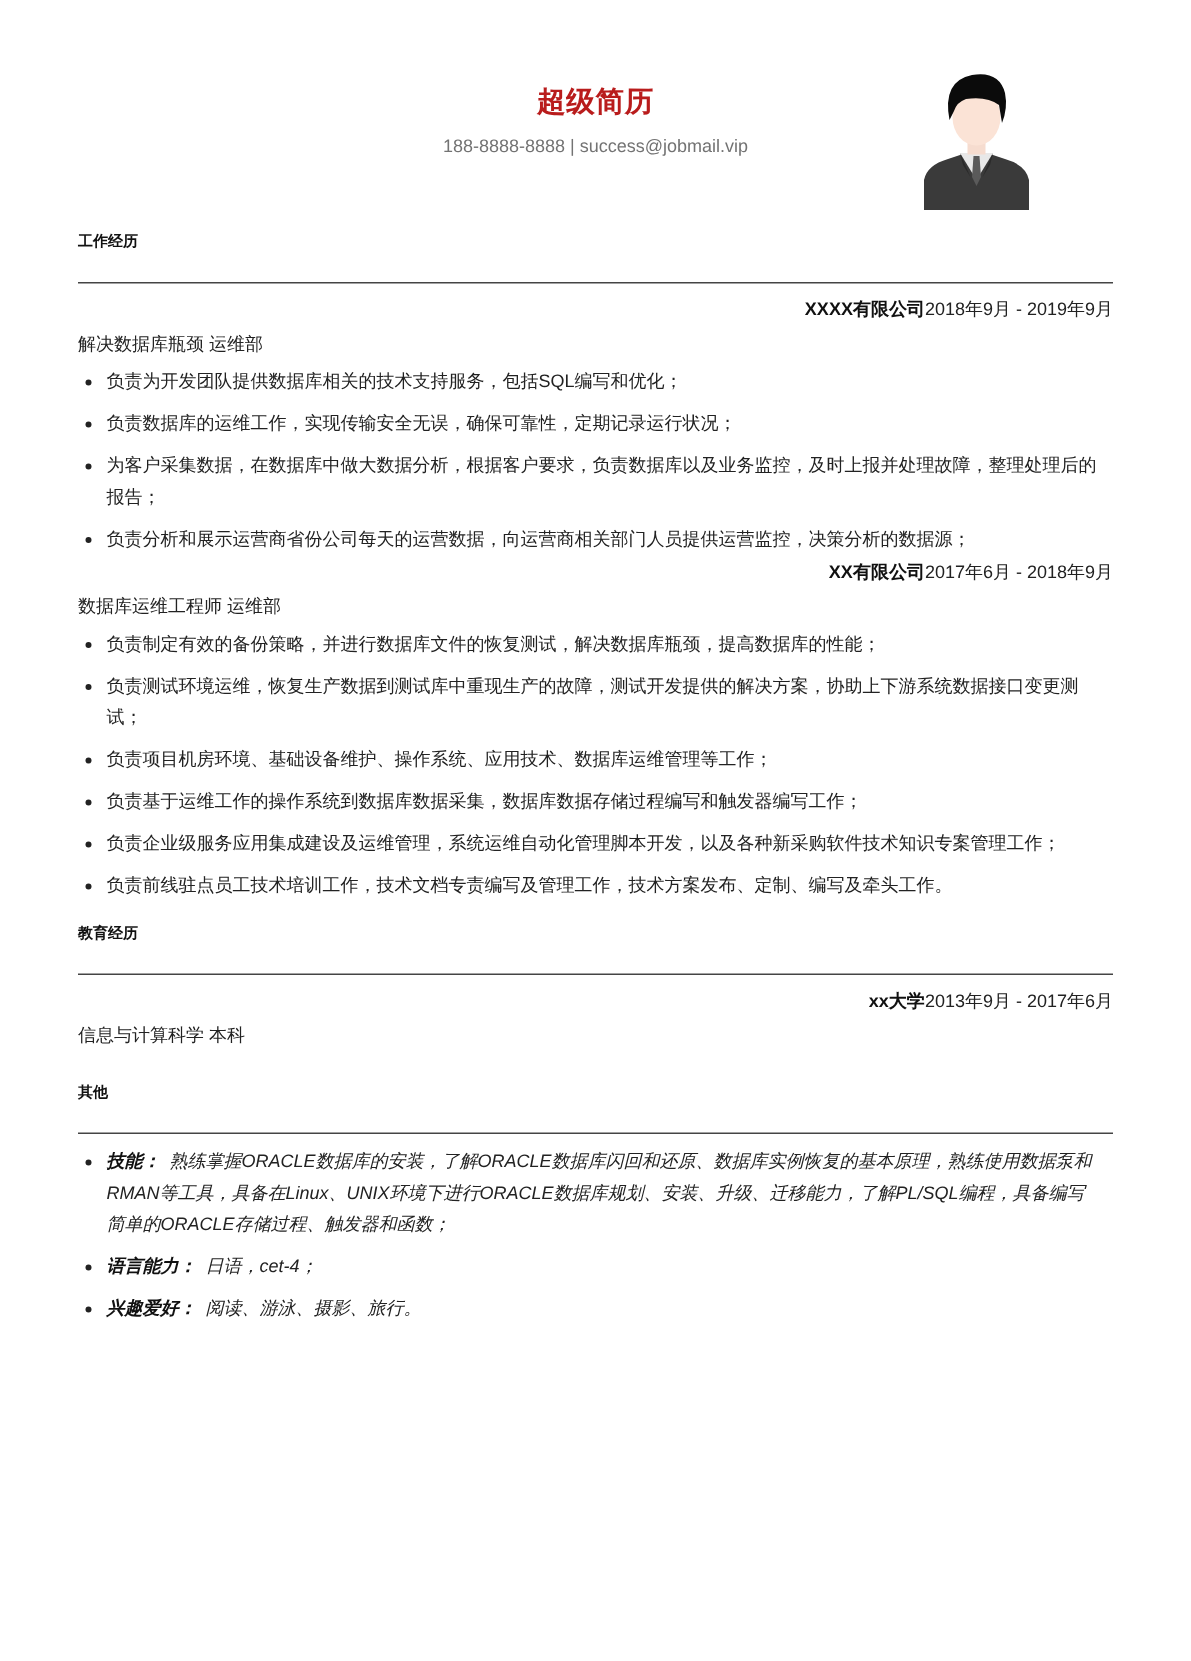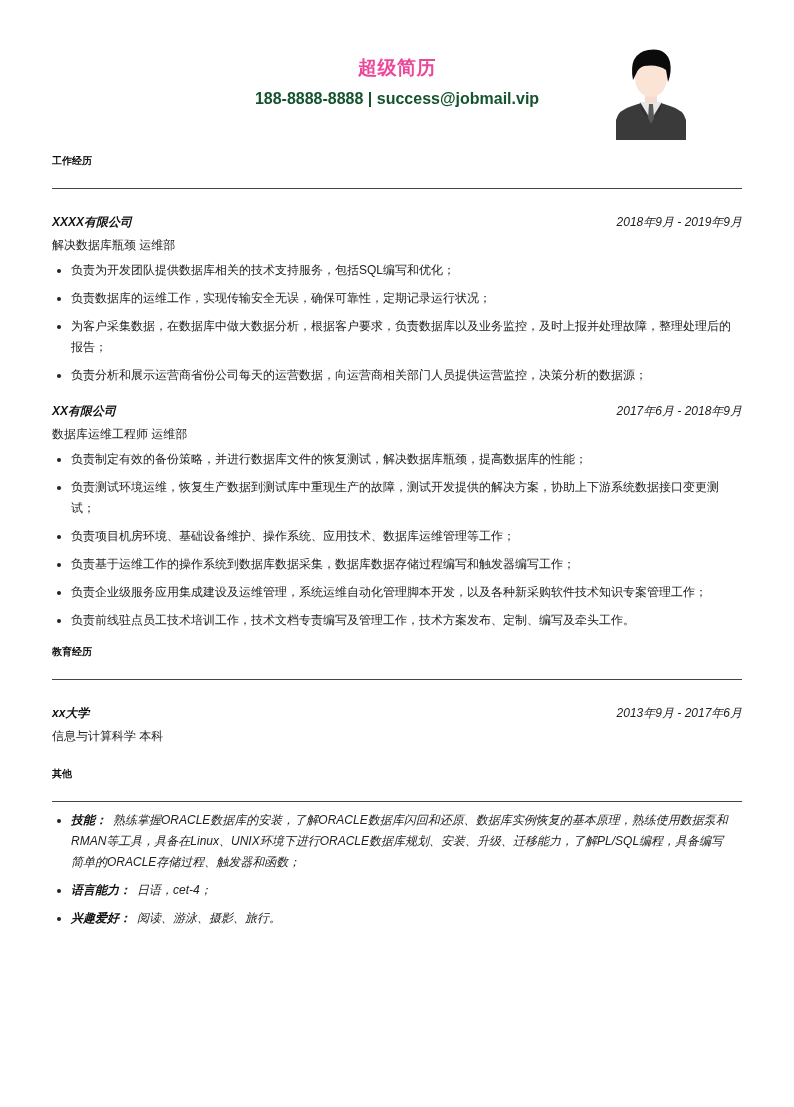--- a/index.html
+++ b/index.html
@@ -8,39 +8,39 @@
       font-family: "Liberation Sans", "DejaVu Sans", sans-serif;
       color: #1f1f1f;
       font-size: 12px;
       position: relative;
       overflow: hidden;
     }
     .page { position: relative; width: 794px; height: 1107px; padding: 0 52px; }
     .header { position: relative; height: 140px; }
     .name {
       position: absolute; left: 0; right: 0; top: 55px;
-      text-align: center; font-size: 19px; font-weight: bold; color: #ec4899;
+      text-align: center; font-size: 19px; font-weight: bold; color: #b91c1c;
       letter-spacing: 0.5px;
     }
     .contact {
       position: absolute; left: 0; right: 0; top: 90px;
-      text-align: center; font-size: 16px; color: #14532d; font-weight: bold;
+      text-align: center; font-size: 12px; color: #737373;
     }
     .avatar {
       position: absolute; right: 54px; top: 40px; width: 74px; height: 100px;
     }
     .section { margin-top: 0; }
     .section-title {
       font-size: 10px; font-weight: bold; color: #111;
       padding-bottom: 20px;
       border-bottom: 1px solid #444;
     }
     .entry-head {
-      display: flex; justify-content: space-between; align-items: center;
-      height: 24px; margin-top: 21px; font-style: italic;
+      display: flex; justify-content: flex-end; align-items: center;
+      height: 24px; margin-top: 5px;
     }
     .entry-title { font-weight: bold; font-size: 12px; color: #111; }
     .entry-date { font-size: 12px; color: #222; }
     .entry-sub { font-size: 12px; color: #222; height: 22px; line-height: 22px; }
     ul.bullets { list-style: none; margin-top: 4px; }
     ul.bullets li {
       position: relative; padding-left: 19px; padding-right: 10px;
       line-height: 21px; font-size: 12px; color: #222; margin-bottom: 7px;
     }
     ul.bullets li::before {

